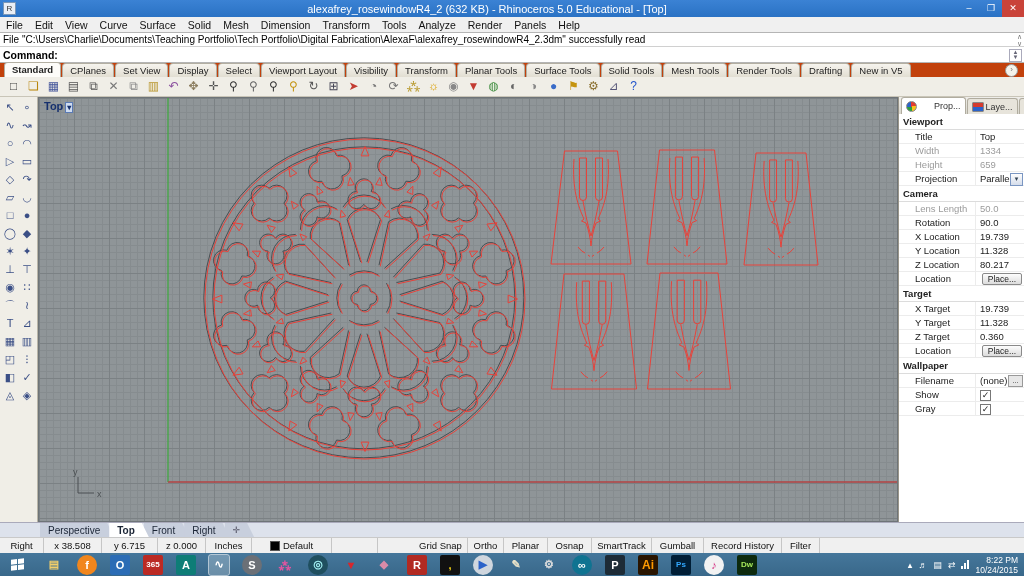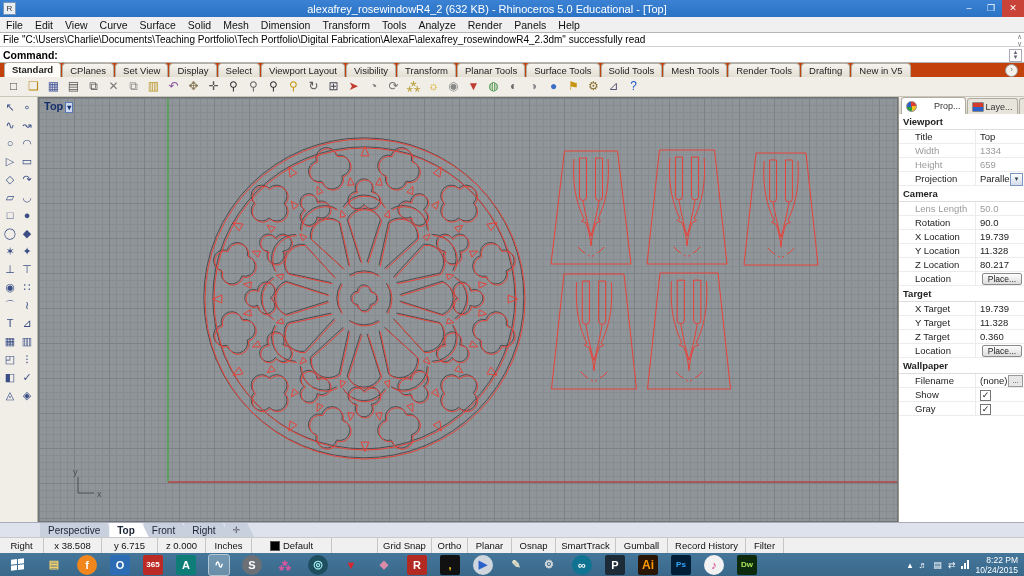--- a/index.html
+++ b/index.html
@@ -595,21 +595,21 @@
       <span class="sb-item" style="width: 46px;">
         <span>Inches</span>
       </span>
       <span class="sb-item" style="width: 80px;">
         <span class="sb-swatch" style="background: rgb(0, 0, 0);"></span>
         <span>Default</span>
       </span>
       <span class="sb-item" style="width: 46px;">
         <span></span>
       </span>
-      <span class="sb-item" style="width: 54px;">
+      <span class="sb-item" style="width: 54px; margin-left: 36px;">
         <span>Grid Snap</span>
       </span>
       <span class="sb-item" style="width: 36px;">
         <span>Ortho</span>
       </span>
       <span class="sb-item" style="width: 44px;">
         <span>Planar</span>
       </span>
       <span class="sb-item" style="width: 44px;">
         <span>Osnap</span>

